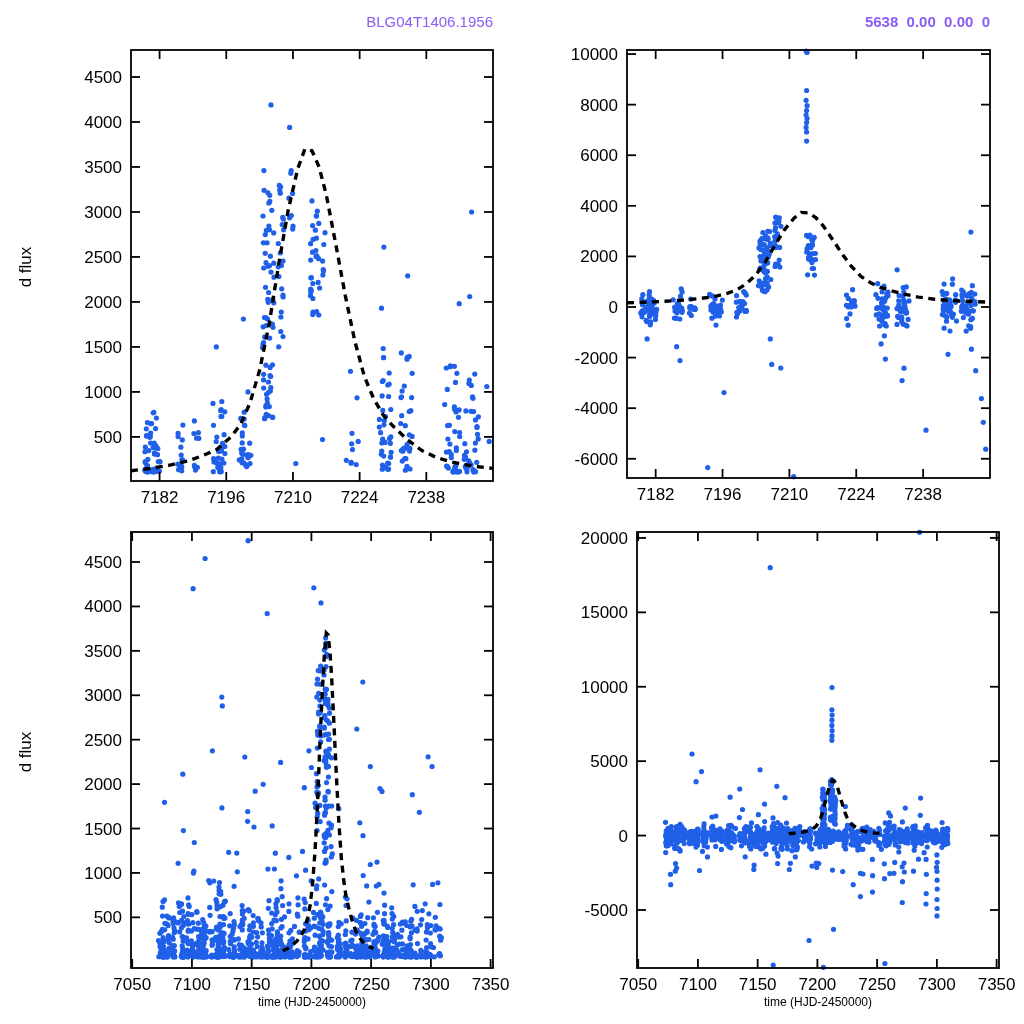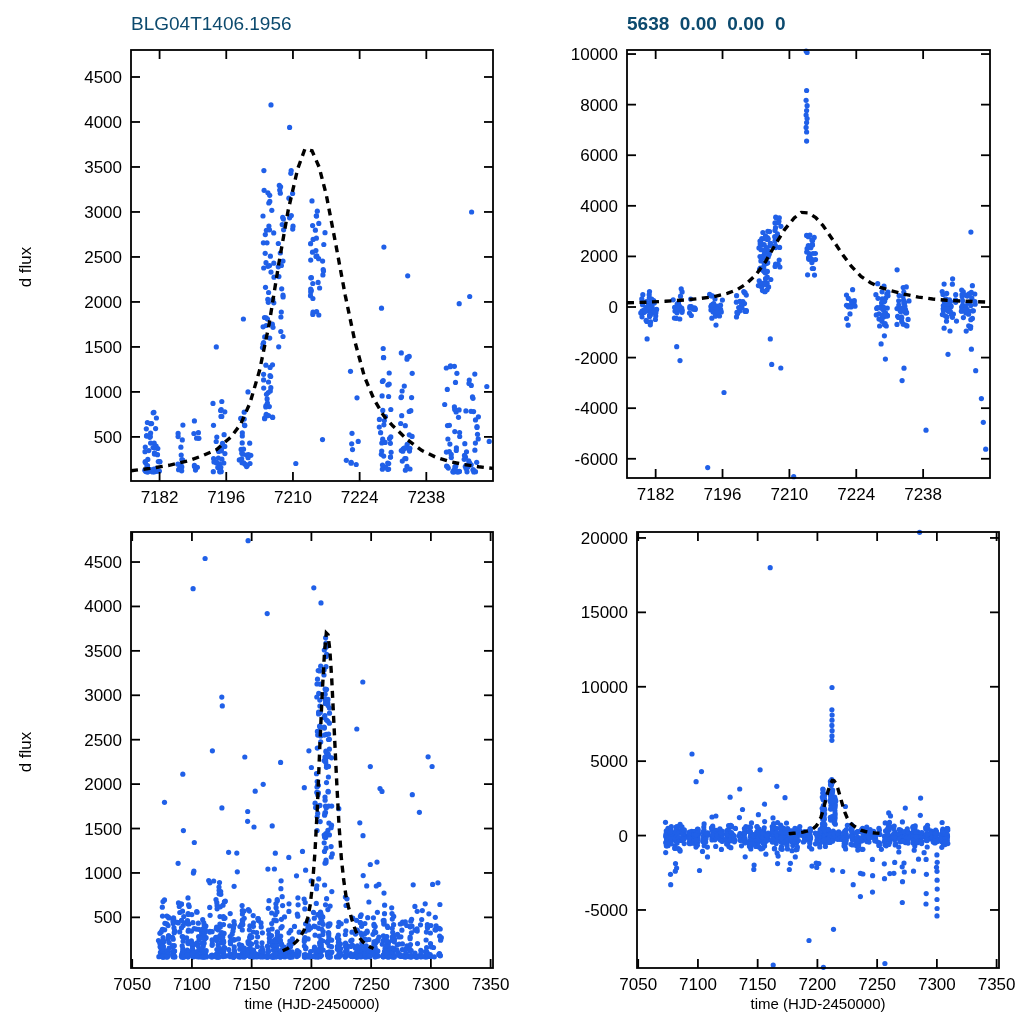--- a/index.html
+++ b/index.html
@@ -1,20 +1,20 @@
 <!DOCTYPE html>
 <html><head>
 <meta charset="utf-8">
 <style>
   html,body{margin:0;padding:0;background:#ffffff;}
   #stage{position:relative;width:1024px;height:1024px;background:#fff;overflow:hidden;
          font-family:"Liberation Sans", sans-serif;}
   #plot-svg{position:absolute;left:0;top:0;}
-  .panel-title{position:absolute;font-size:19px;color:#0c4a6e;text-align:left;white-space:pre;}
-  .x-axis-title{position:absolute;font-size:15px;color:#000;text-align:center;}
+  .panel-title{position:absolute;font-size:15px;color:#8b5cf6;text-align:right;white-space:pre;}
+  .x-axis-title{position:absolute;font-size:12px;color:#000;text-align:center;}
   .y-axis-title{position:absolute;font-size:17px;color:#000;transform:rotate(-90deg);
                 transform-origin:center center;white-space:nowrap;text-align:center;width:60px;}
 </style>
 </head>
 <body>
 
 <div id="stage">
   <svg id="plot-svg" width="1024" height="1024">
       <g>
         <g fill="#2060e8">

